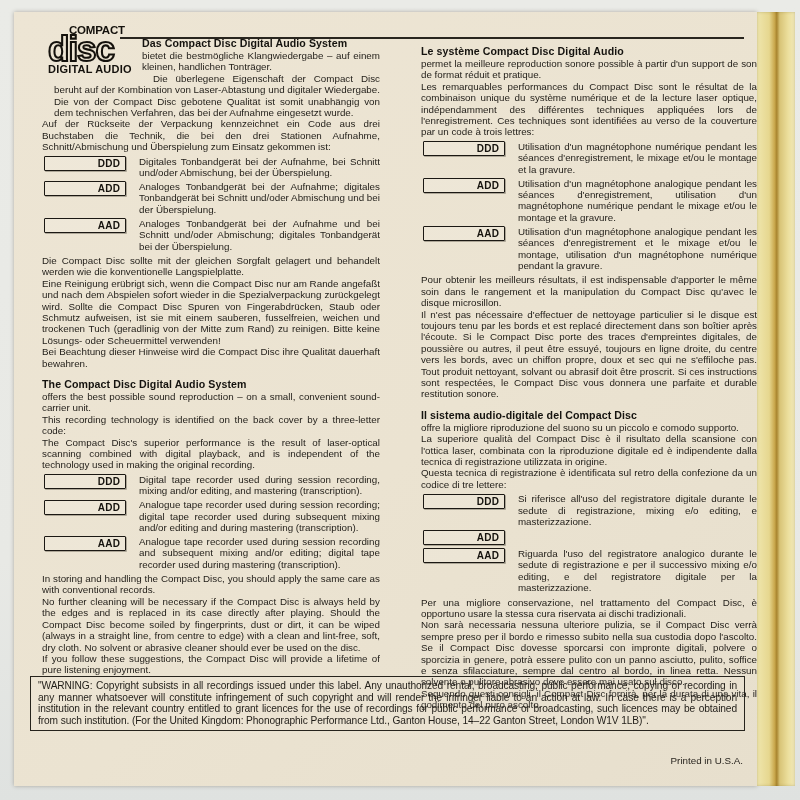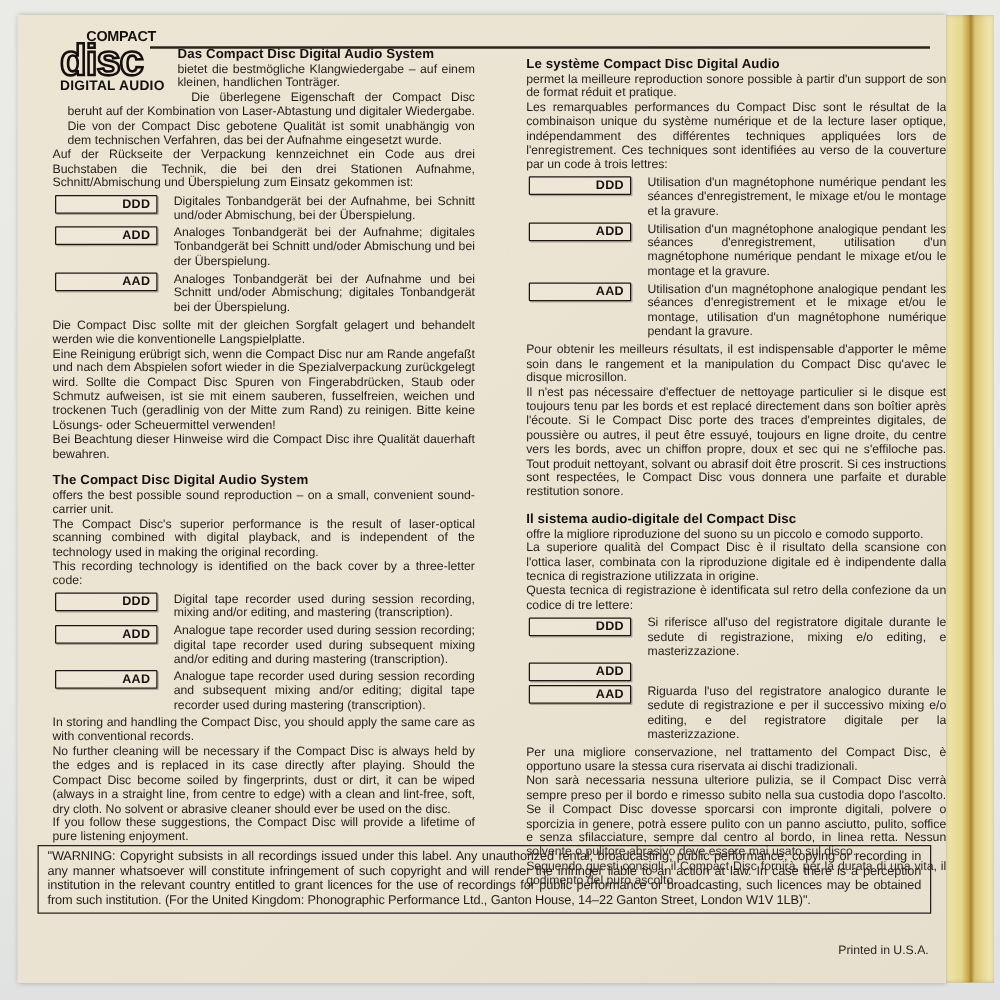--- a/index.html
+++ b/index.html
@@ -104,22 +104,22 @@
           </div>
         </div>
         <p class="p">Die Compact Disc sollte mit der gleichen Sorgfalt gelagert und behandelt werden wie die konventionelle Langspielplatte.</p>
         <p class="p">Eine Reinigung erübrigt sich, wenn die Compact Disc nur am Rande angefaßt und nach dem Abspielen sofort wieder in die Spezialverpackung zurückgelegt wird. Sollte die Compact Disc Spuren von Fingerabdrücken, Staub oder Schmutz aufweisen, ist sie mit einem sauberen, fusselfreien, weichen und trockenen Tuch (geradlinig von der Mitte zum Rand) zu reinigen. Bitte keine Lösungs- oder Scheuermittel verwenden!</p>
         <p class="p">Bei Beachtung dieser Hinweise wird die Compact Disc ihre Qualität dauerhaft bewahren.</p>
       </div>
 
       <div class="section">
         <h2>The Compact Disc Digital Audio System</h2>
         <p class="p">offers the best possible sound reproduction – on a small, convenient sound-carrier unit.</p>
+        <p class="p">This recording technology is identified on the back cover by a three-letter code:</p>
         <p class="p">The Compact Disc's superior performance is the result of laser-optical scanning combined with digital playback, and is independent of the technology used in making the original recording.</p>
-        <p class="p">This recording technology is identified on the back cover by a three-letter code:</p>
         <div class="codes">
           <div class="code-row">
             <span class="code-box">DDD</span>
             <span class="p code-text">Digital tape recorder used during session recording, mixing and/or editing, and mastering (transcription).</span>
           </div>
           <div class="code-row">
             <span class="code-box">ADD</span>
             <span class="p code-text">Analogue tape recorder used during session recording; digital tape recorder used during subsequent mixing and/or editing and during mastering (transcription).</span>
           </div>
           <div class="code-row">

